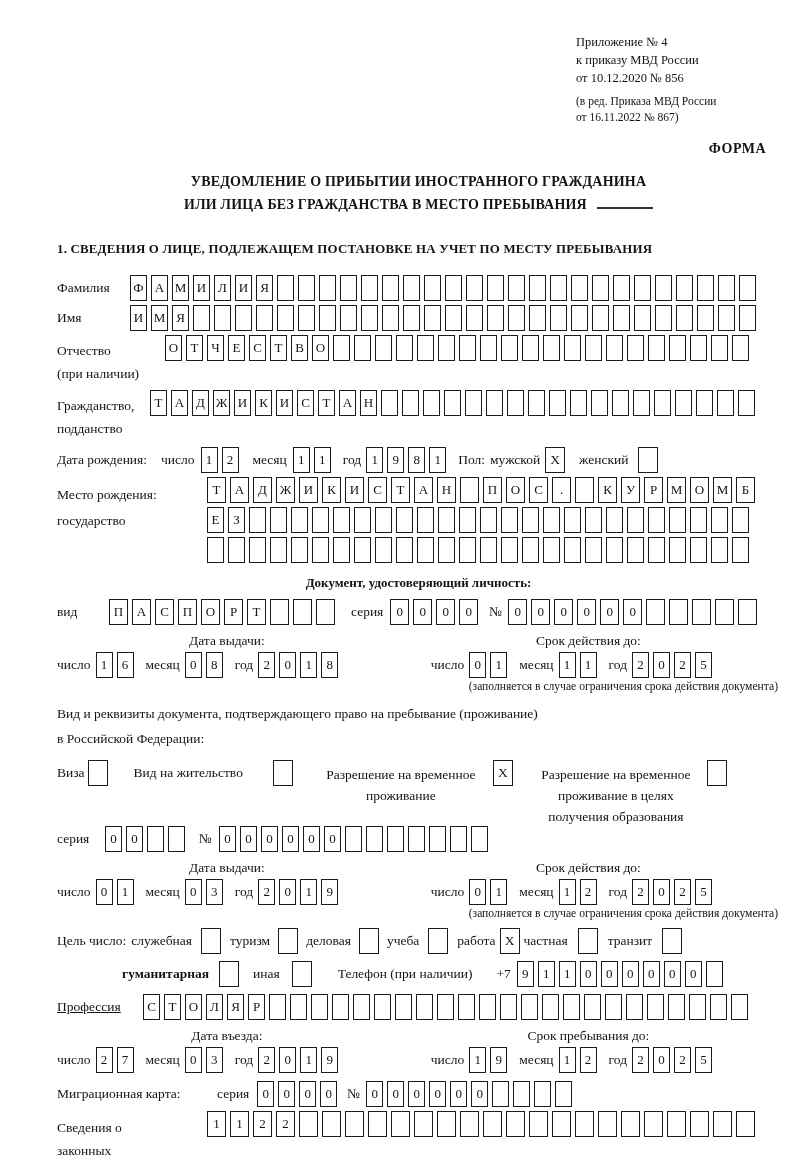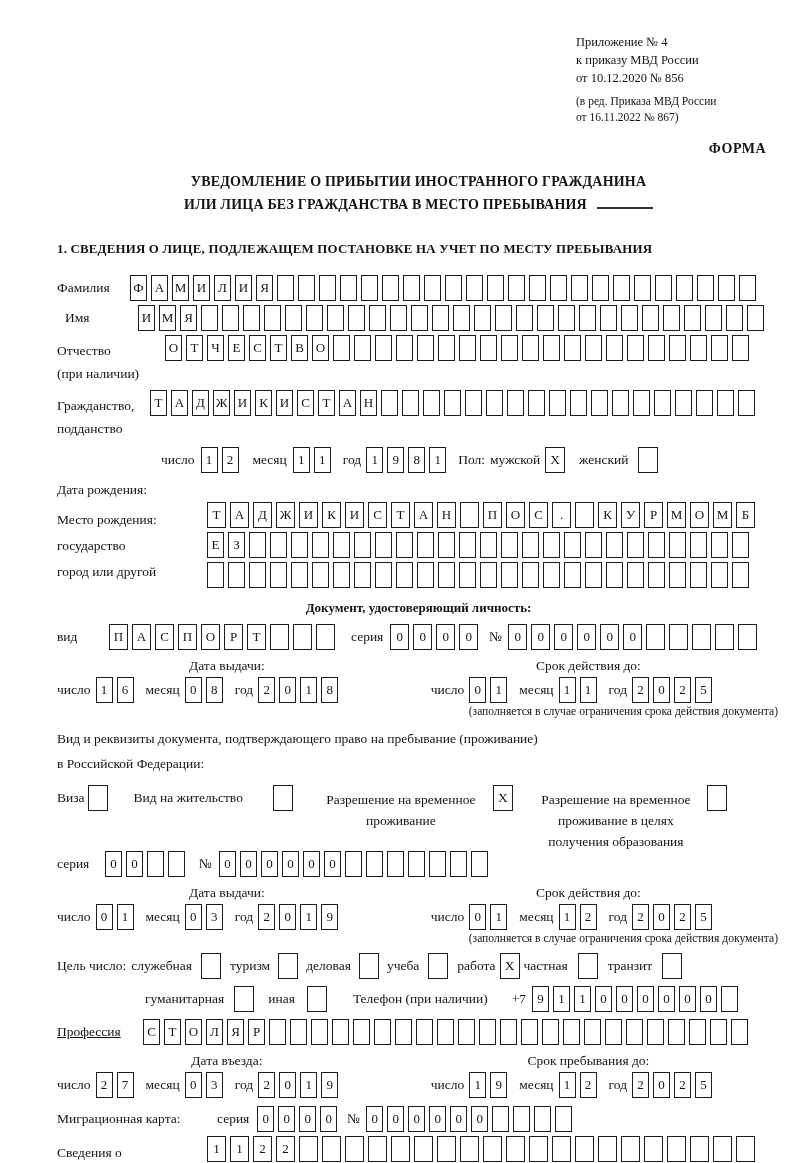--- a/index.html
+++ b/index.html
@@ -103,21 +103,21 @@
       <span class="cell"></span>
       <span class="cell"></span>
       <span class="cell"></span>
       <span class="cell"></span>
       <span class="cell"></span>
       <span class="cell"></span>
     </div>
 </div>
 
 <div class="row">
-  <div class="flabel" style="width:73px;margin-left:8px;">Имя</div>
+  <div class="flabel" style="width:73px;">Имя</div>
   <div class="cells">
       <span class="cell">И</span>
       <span class="cell">М</span>
       <span class="cell">Я</span>
       <span class="cell"></span>
       <span class="cell"></span>
       <span class="cell"></span>
       <span class="cell"></span>
       <span class="cell"></span>
       <span class="cell"></span>
@@ -214,21 +214,21 @@
       <span class="cell"></span>
       <span class="cell"></span>
       <span class="cell"></span>
       <span class="cell"></span>
       <span class="cell"></span>
       <span class="cell"></span>
     </div>
 </div>
 
 <div class="row" style="margin-top:6px;">
-  <span class="flabel" style="width:104px;margin-top:30px;">Дата рождения:</span>
+  <span class="flabel" style="width:104px;">Дата рождения:</span>
   <span class="flabel" style="margin-right:6px;">число</span>
   <div class="cells" style="margin-right:10px;">
       <span class="cell">1</span>
       <span class="cell">2</span>
     </div>
   <span class="flabel" style="margin-right:6px;">месяц</span>
   <div class="cells" style="margin-right:8px;">
       <span class="cell">1</span>
       <span class="cell">1</span>
     </div>
@@ -243,21 +243,20 @@
   <span class="flabel" style="margin-right:5px;">мужской</span>
   <span class="cb">X</span>
   <span class="flabel" style="margin:0 10px 0 14px;">женский</span>
   <span class="cb"></span>
 </div>
 
 <div class="row" style="margin-top:4px;">
   <div class="labelcol" style="width:150px; line-height:1.95;">
     <div>Место рождения:</div>
     <div>государство</div>
-    <div>город или другой</div>
   </div>
   <div class="bp-rows">
     <div class="cells wide">
         <span class="cell">Т</span>
         <span class="cell">А</span>
         <span class="cell">Д</span>
         <span class="cell">Ж</span>
         <span class="cell">И</span>
         <span class="cell">К</span>
         <span class="cell">И</span>
@@ -527,21 +526,21 @@
   <span class="cb" style="margin-left:9px;"></span>
   <span class="plbl" style="margin-left:9px;">работа</span>
   <span class="cb" style="margin-left:4px;">X</span>
   <span class="plbl" style="margin-left:4px;">частная</span>
   <span class="cb" style="margin-left:10px;"></span>
   <span class="plbl" style="margin-left:10px;">транзит</span>
   <span class="cb" style="margin-left:10px;"></span>
 </div>
 
 <div class="prow">
-  <span class="plbl" style="margin-left:88px;">гуманитарная</span>
+  <span class="plbl" style="margin-left:65px;font-weight:bold;">гуманитарная</span>
   <span class="cb" style="margin-left:10px;"></span>
   <span class="plbl" style="margin-left:14px;">иная</span>
   <span class="cb" style="margin-left:12px;"></span>
   <span class="plbl" style="margin-left:26px;">Телефон (при наличии)</span>
   <span class="plbl" style="margin-left:24px; margin-right:6px;">+7</span>
   <div class="cells">
       <span class="cell">9</span>
       <span class="cell">1</span>
       <span class="cell">1</span>
       <span class="cell">0</span>

